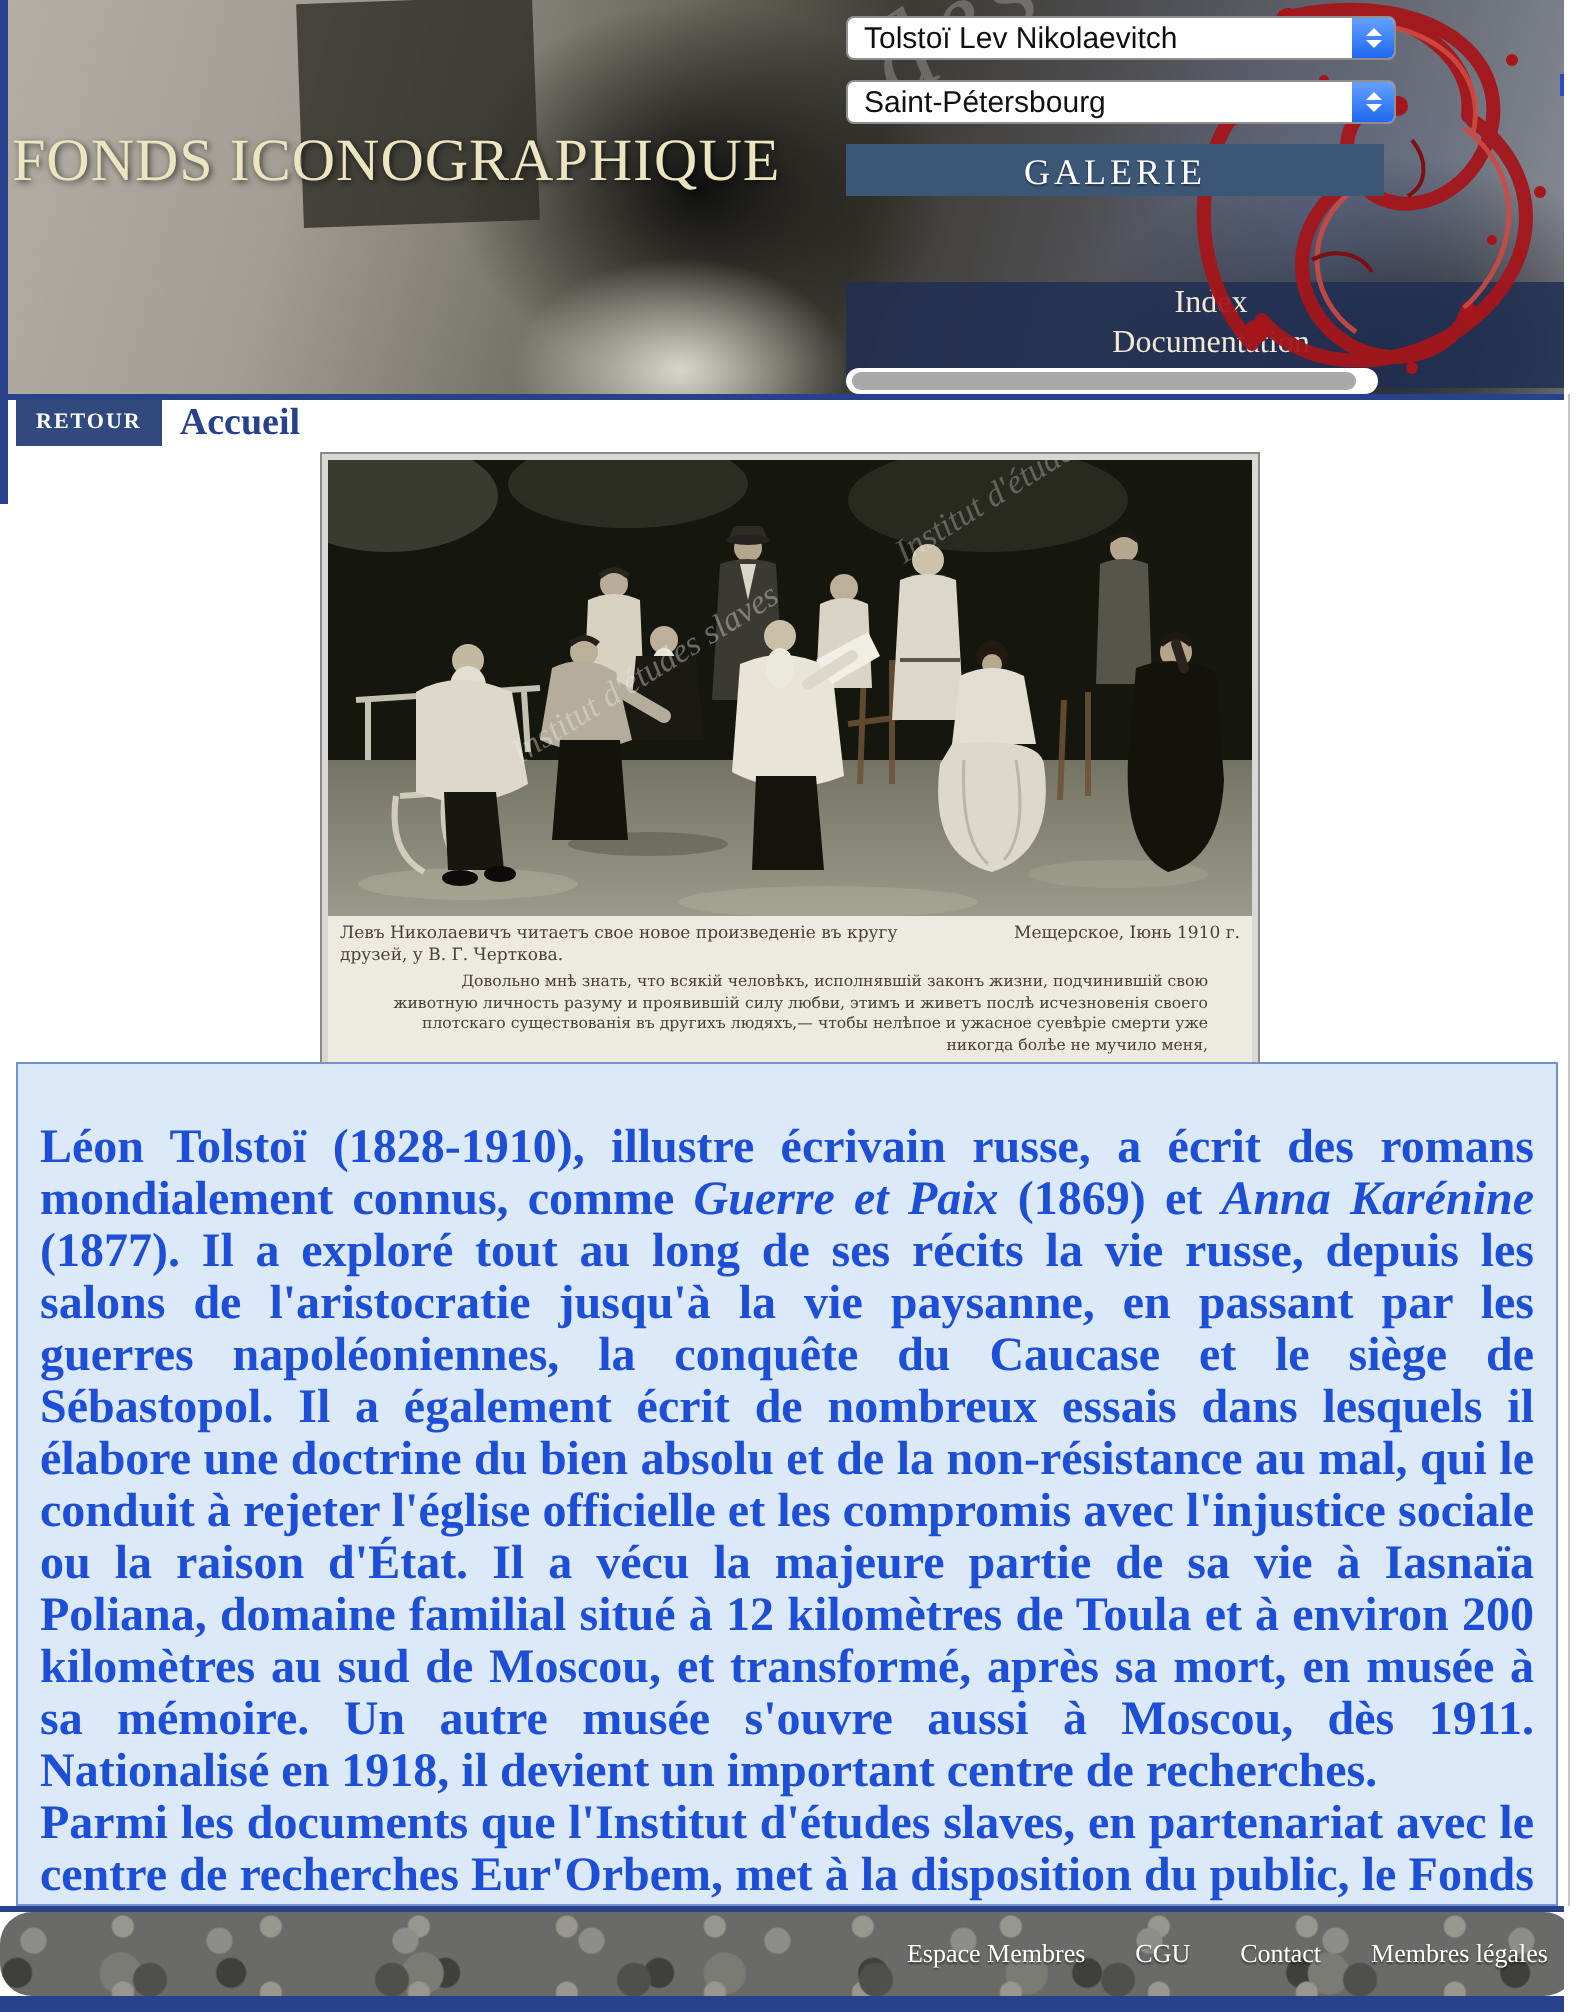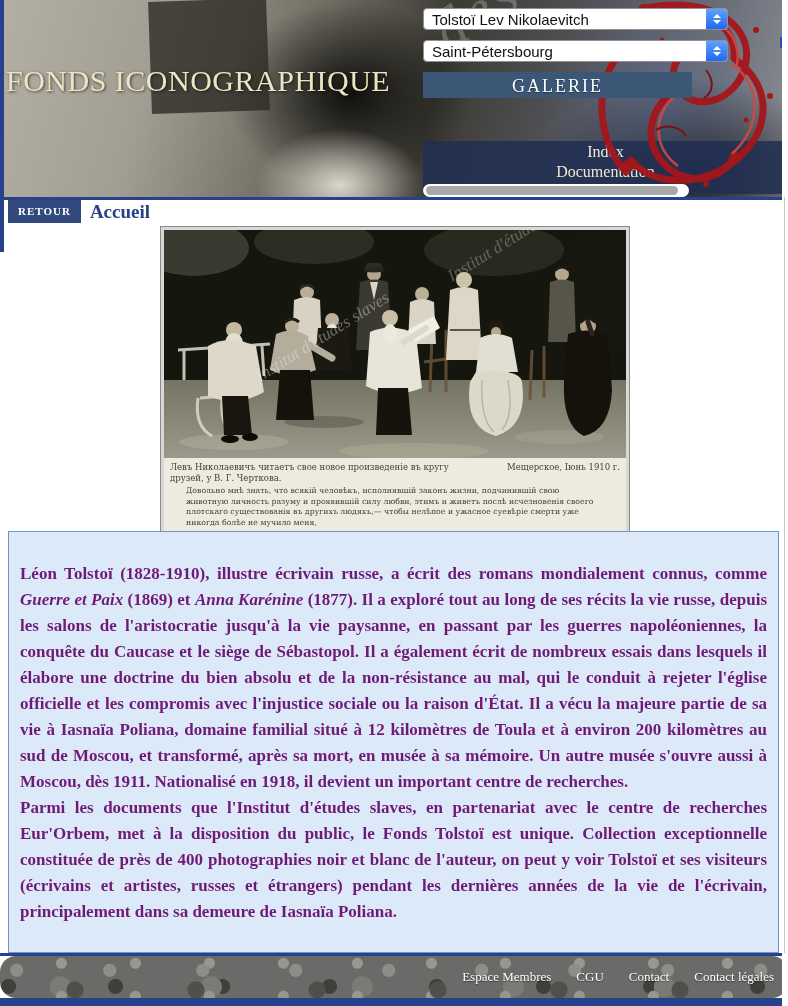--- a/index.html
+++ b/index.html
@@ -22,21 +22,21 @@
   .hdr-watermark{
     position:absolute;left:420px;top:8px;font-size:58px;font-style:italic;letter-spacing:5px;
     color:rgba(236,236,232,0.26);transform:rotate(-33deg);transform-origin:left top;white-space:nowrap;
   }
   .site-title{
     position:absolute;left:6px;top:64px;margin:0;font-weight:400;
     color:#ece5c2;font-size:30px;line-height:33px;letter-spacing:.5px;
     text-shadow:1px 1px 3px rgba(0,0,0,.65);
   }
   .mac-select{
-    position:absolute;left:423px;width:305px;height:22px;background:#fff;
+    position:absolute;left:423px;width:275px;height:22px;background:#fff;
     border:1px solid #8f8f8f;border-radius:4px;display:flex;align-items:center;
     box-sizing:border-box;cursor:default;z-index:4;
   }
   .mac-select .val{
     flex:1;padding-left:8px;font-family:"Liberation Sans",sans-serif;font-size:15px;color:#101010;
     white-space:nowrap;overflow:hidden;
   }
   .mac-select .stepper{
     width:21px;align-self:stretch;border-radius:0 3px 3px 0;
     background:linear-gradient(#63a0ff,#1f69f2);
@@ -79,30 +79,30 @@
     position:absolute;left:160px;top:226px;width:470px;box-sizing:border-box;
     background:#d9d8d4;border:1px solid #898989;padding:3px;z-index:1;
   }
   .photo-svg{display:block;width:462px;height:228px;background:#14150e;}
   .photo-caption{
     background:#edeadf;padding:4px 6px 5px;color:#464035;
     font-family:"DejaVu Serif","DejaVu Sans",serif;
   }
   .cap-row1{display:flex;justify-content:space-between;font-size:8.5px;line-height:11px;gap:20px;}
   .cap-date{white-space:nowrap;margin-left:8px;}
-  .cap-quote{font-size:7.8px;line-height:10.5px;text-align:left;padding:2px 16px 0;}
+  .cap-quote{font-size:7.8px;line-height:10.5px;text-align:right;padding:2px 16px 0;}
   .cap-row3{display:flex;justify-content:space-between;align-items:baseline;font-size:8.5px;margin-top:3px;}
   .cap-sig{font-style:italic;font-size:10px;}
   
   .article-panel{
     position:absolute;left:8px;top:531px;width:771px;height:422px;box-sizing:border-box;
     background:#dbe9f9;border:1px solid #6f93cc;padding:29px 11px 0 11px;overflow:hidden;z-index:1;
   }
   .article-panel p{
-    margin:0;font-size:17px;font-weight:bold;color:#701a75;line-height:26px;
+    margin:0;font-size:24px;font-weight:bold;color:#1d4ed8;line-height:26px;
     text-align:justify;
   }
   
   .site-footer{position:absolute;left:0;top:953px;width:788px;height:53px;z-index:6;}
   .footer-border-top{height:3px;background:#27418a;}
   .footer-body{
     height:42px;display:flex;align-items:center;justify-content:flex-end;gap:25px;
     padding-right:14px;box-sizing:border-box;background-color:#6a6a68;
     background-image:
       radial-gradient(circle at 18% 35%, #8d8d8a 0 6px, rgba(0,0,0,0) 7px),
@@ -299,16 +299,16 @@
   <p>Parmi les documents que l'Institut d'études slaves, en partenariat avec le centre de recherches Eur'Orbem, met à la disposition du public, le Fonds Tolstoï est unique. Collection exceptionnelle constituée de près de 400 photographies noir et blanc de l'auteur, on peut y voir Tolstoï et ses visiteurs (écrivains et artistes, russes et étrangers) pendant les dernières années de la vie de l'écrivain, principalement dans sa demeure de Iasnaïa Poliana.</p>
 
 </section>
 
 <footer class="site-footer">
   <div class="footer-border-top"></div>
   <div class="footer-body">
     <a href="#">Espace Membres</a>
     <a href="#">CGU</a>
     <a href="#">Contact</a>
-    <a href="#">Contact légales</a>
+    <a href="#">Membres légales</a>
   </div>
   <div class="footer-border-bottom"></div>
 </footer>
 
 </body></html>

